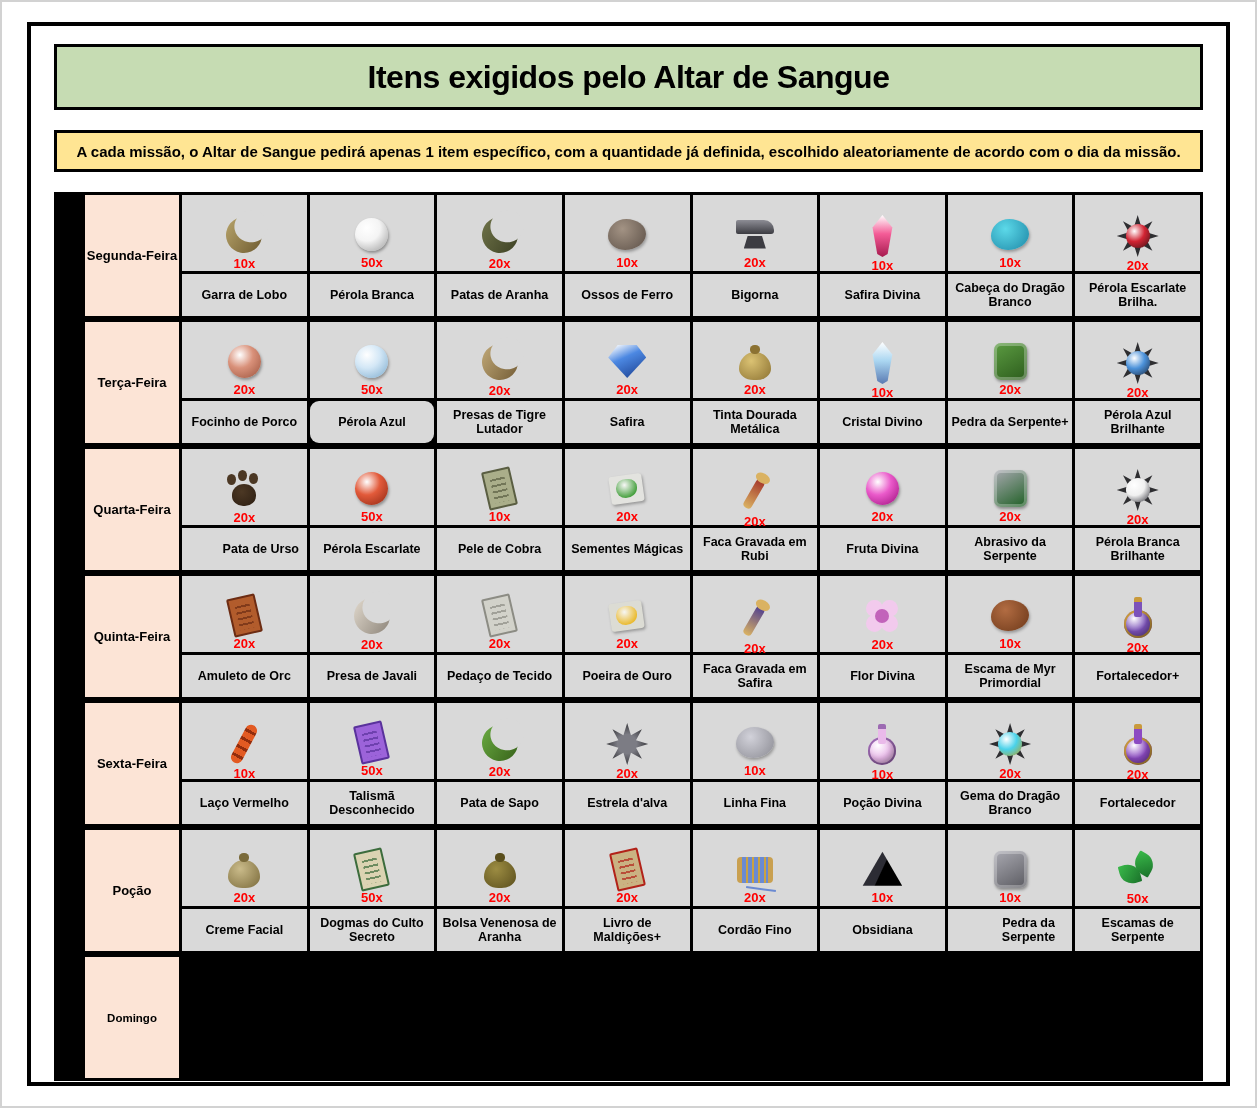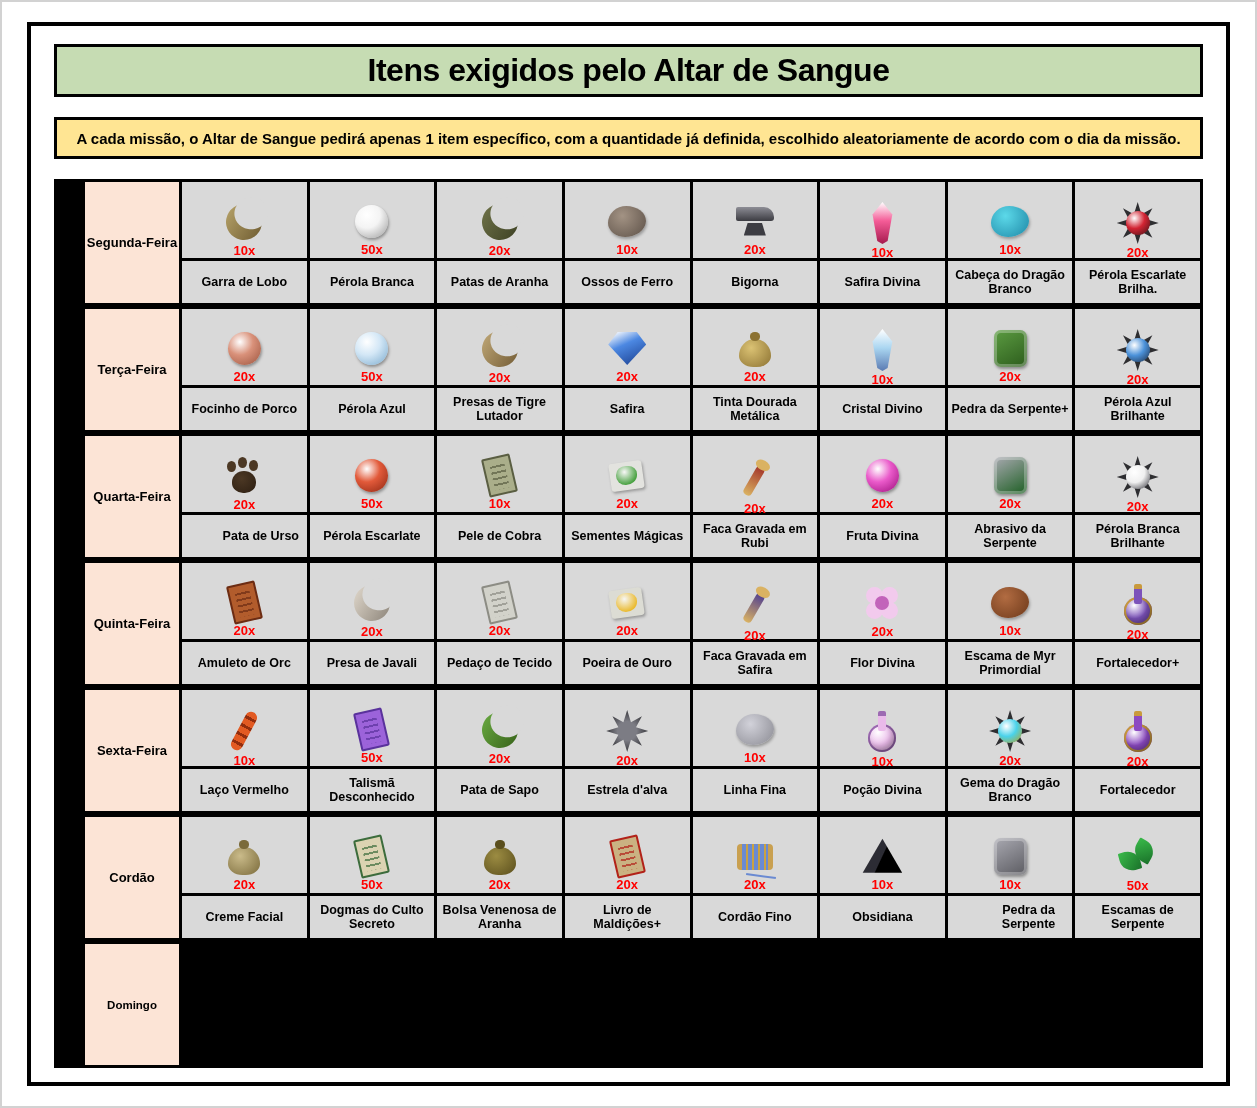--- a/index.html
+++ b/index.html
@@ -13,21 +13,21 @@
     border: 2px solid #d2d2d2;
     padding: 20px 25px;
   }
   .outer-border {
     width: 100%; height: 100%;
     border: 4px solid #000;
     padding: 18px 23px;
   }
 
   .title-box {
-    height: 53px;
+    height: 66px;
     border: 3px solid #000;
     background: var(--title-bg, #c6dcb3);
     display: flex; align-items: center; justify-content: center;
     font-size: 32px; font-weight: bold; letter-spacing: -0.5px;
     margin-bottom: 20px;
   }
   .note-box {
     height: 42px;
     border: 3px solid #000;
     background: var(--note-bg, #ffe593);
@@ -241,21 +241,21 @@
             </div>
             <div class="qty">20x</div>
           </div>
           <div class="name-cell" style="grid-area: 2 / 2;">Focinho de Porco</div>
           <div class="icon-cell" style="grid-area: 1 / 3;">
             <div class="icw">
               <div class="ic s-sphere" style="--c1: #d3e7f6; --c2: #7aaacd;"></div>
             </div>
             <div class="qty">50x</div>
           </div>
-          <div class="name-cell" style="grid-area: 2 / 3;">Pérola Azul</div>
+          <div class="name-cell" style="grid-area: 2 / 3; border-radius: 9px;">Pérola Azul</div>
           <div class="icon-cell" style="grid-area: 1 / 4;">
             <div class="icw">
               <div class="ic s-crescent" style="--c1: #c2aa79; --c2: #735c35;"></div>
             </div>
             <div class="qty">20x</div>
           </div>
           <div class="name-cell" style="grid-area: 2 / 4;">Presas de Tigre Lutador</div>
           <div class="icon-cell" style="grid-area: 1 / 5;">
             <div class="icw">
               <div class="ic s-gem" style="--c1: #4c88e2; --c2: #1c4192;"></div>
@@ -463,21 +463,21 @@
           <div class="name-cell" style="grid-area: 2 / 8;">Gema do Dragão Branco</div>
           <div class="icon-cell" style="grid-area: 1 / 9;">
             <div class="icw">
               <div class="ic s-bottle" style="--c1: #8c4ac2; --c2: #c99a3c;"></div>
             </div>
             <div class="qty">20x</div>
           </div>
           <div class="name-cell" style="grid-area: 2 / 9;">Fortalecedor</div>
         </div>
         <div class="day-block">
-          <div class="day-cell">Cordão</div>
+          <div class="day-cell">Poção</div>
           <div class="icon-cell" style="grid-area: 1 / 2;">
             <div class="icw">
               <div class="ic s-pouch" style="--c1: #cabb8a; --c2: #7a6a3a;"></div>
             </div>
             <div class="qty">20x</div>
           </div>
           <div class="name-cell" style="grid-area: 2 / 2;">Creme Facial</div>
           <div class="icon-cell" style="grid-area: 1 / 3;">
             <div class="icw">
               <div class="ic s-rect" style="--c1: #dbd3b2; --c2: #3c6c3c;"></div>

